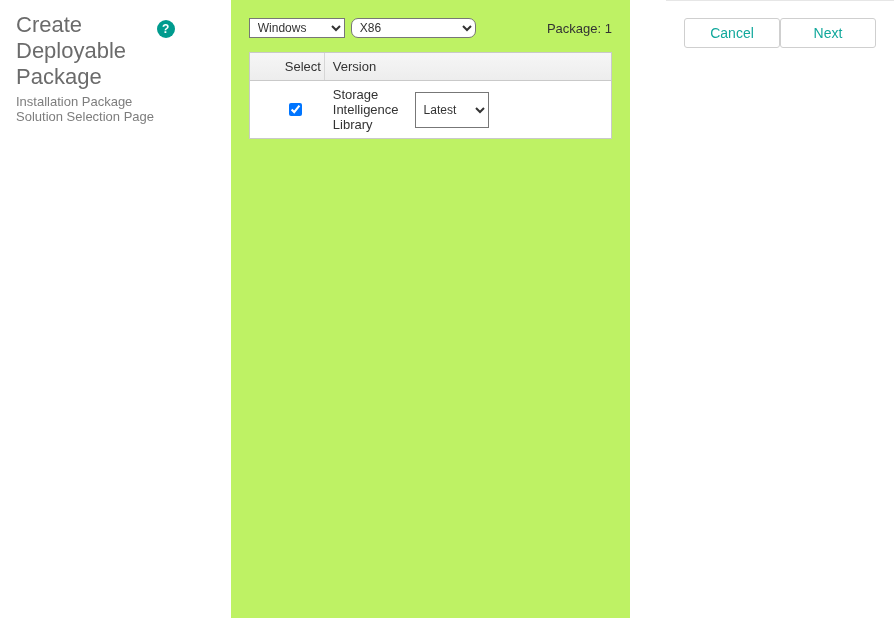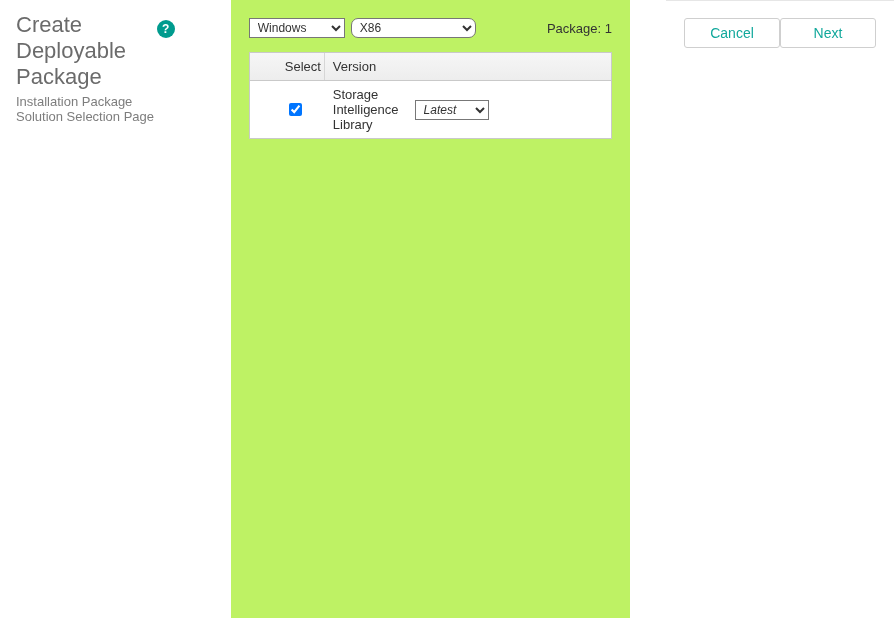--- a/index.html
+++ b/index.html
@@ -112,24 +112,23 @@
   .col-version { width: 360px; flex: 0 0 360px; }
   .checkbox {
     width: 13px; height: 13px;
   }
   .version-select {
     font-family: inherit;
     font-size: 12px;
     color: #333;
     background: #fff;
     border: 1px solid #777;
-    height: 20px;
+    height: 36px;
     width: 74px;
     padding: 1px 4px;
-    font-style: italic;
   }
   
   .footer {
     height: 64px;
     border-top: 1px solid #e6e6e6;
     display: flex;
     align-items: center;
     padding: 8px 18px;
   }
   .btn {

